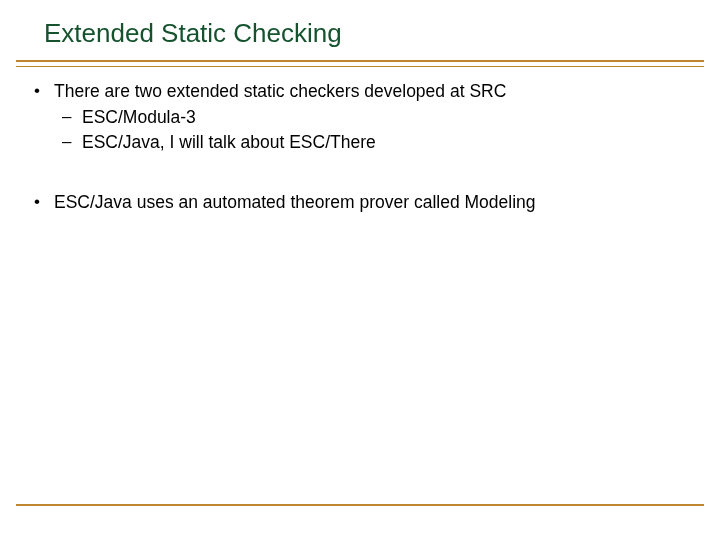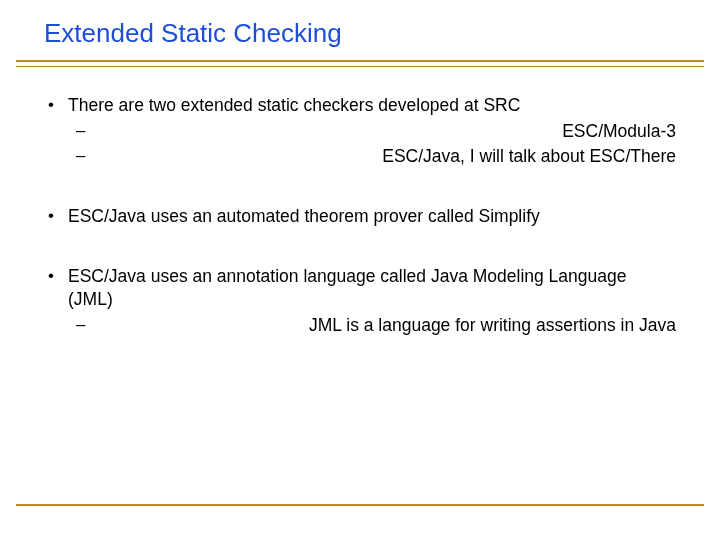--- a/index.html
+++ b/index.html
@@ -16,21 +16,21 @@
     position: relative;
     width: 720px;
     height: 540px;
     box-sizing: border-box;
   }
   .title {
     position: absolute;
     left: 44px;
     top: 18px;
     font-size: 26px;
-    color: #1d4ed8;
+    color: #14532d;
     font-weight: 400;
     text-align: center;
   }
   .rule-top {
     position: absolute;
     left: 16px;
     top: 60px;
     width: 688px;
     height: 0;
     border-top: 2px solid #c0862e;
@@ -55,21 +55,21 @@
     position: absolute;
     left: 30px;
     top: 80px;
     width: 660px;
     font-size: 17.5px;
     line-height: 1.35;
   }
   ul.top {
     list-style: none;
     padding: 0;
-    margin: 14px;
+    margin: 0;
   }
   ul.top > li {
     position: relative;
     padding-left: 24px;
     margin-bottom: 36px;
   }
   ul.top > li::before {
     content: "•";
     position: absolute;
     left: 4px;
@@ -79,21 +79,20 @@
   }
   ul.sub {
     list-style: none;
     padding: 0;
     margin: 2px 0 0 0;
   }
   ul.sub > li {
     position: relative;
     padding-left: 28px;
     margin-top: 2px;
-    text-align: right;
   }
   ul.sub > li::before {
     content: "–";
     position: absolute;
     left: 8px;
     top: 0;
     font-size: 17px;
     color: #000;
   }
 </style>
@@ -108,25 +107,19 @@
   <div class="body">
     <ul class="top">
       <li>
         <span>There are two extended static checkers developed at SRC</span>
         <ul class="sub">
           <li><span>ESC/Modula-3</span></li>
           <li><span>ESC/Java, I will talk about ESC/There</span></li>
         </ul>
       </li>
       <li>
-        <span>ESC/Java uses an automated theorem prover called Simplify</span>
-      </li>
-      <li>
-        <span>ESC/Java uses an annotation language called Java Modeling Language (JML)</span>
-        <ul class="sub">
-          <li><span>JML is a language for writing assertions in Java</span></li>
-        </ul>
+        <span>ESC/Java uses an automated theorem prover called Modeling</span>
       </li>
     </ul>
   </div>
 
   <div class="rule-bottom"></div>
 </div>
 
 </body></html>

